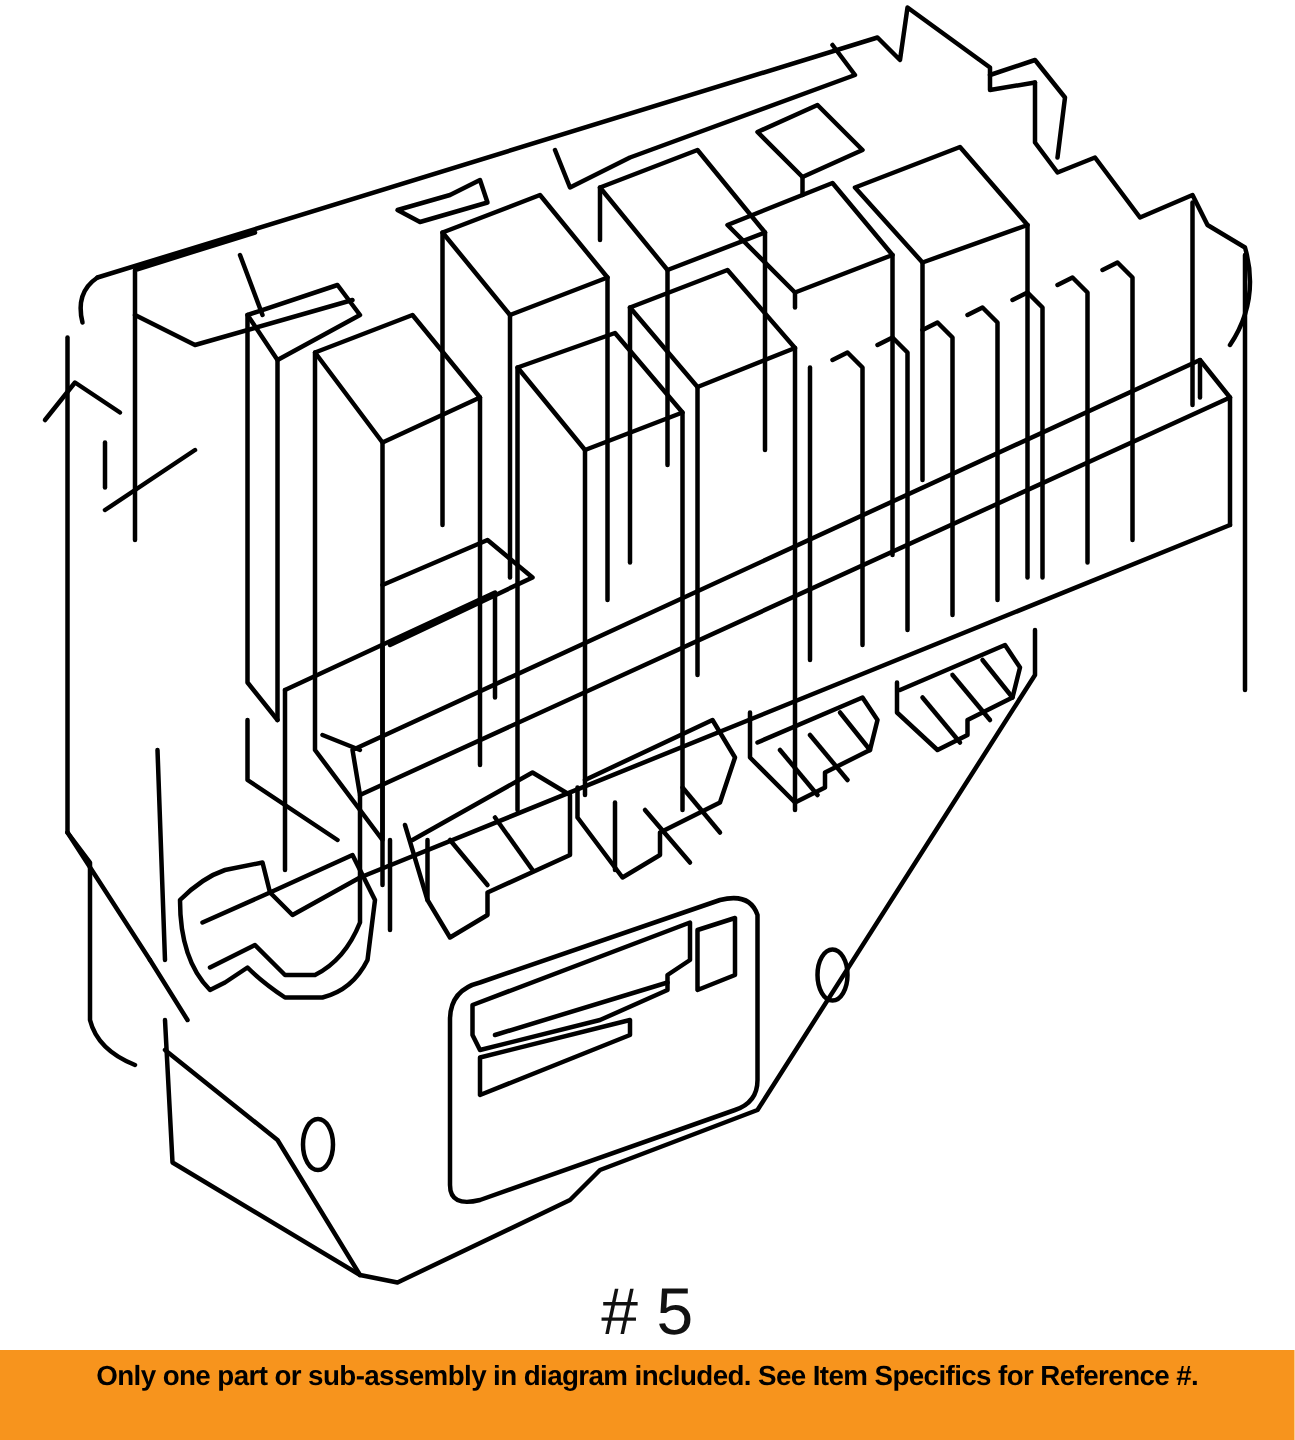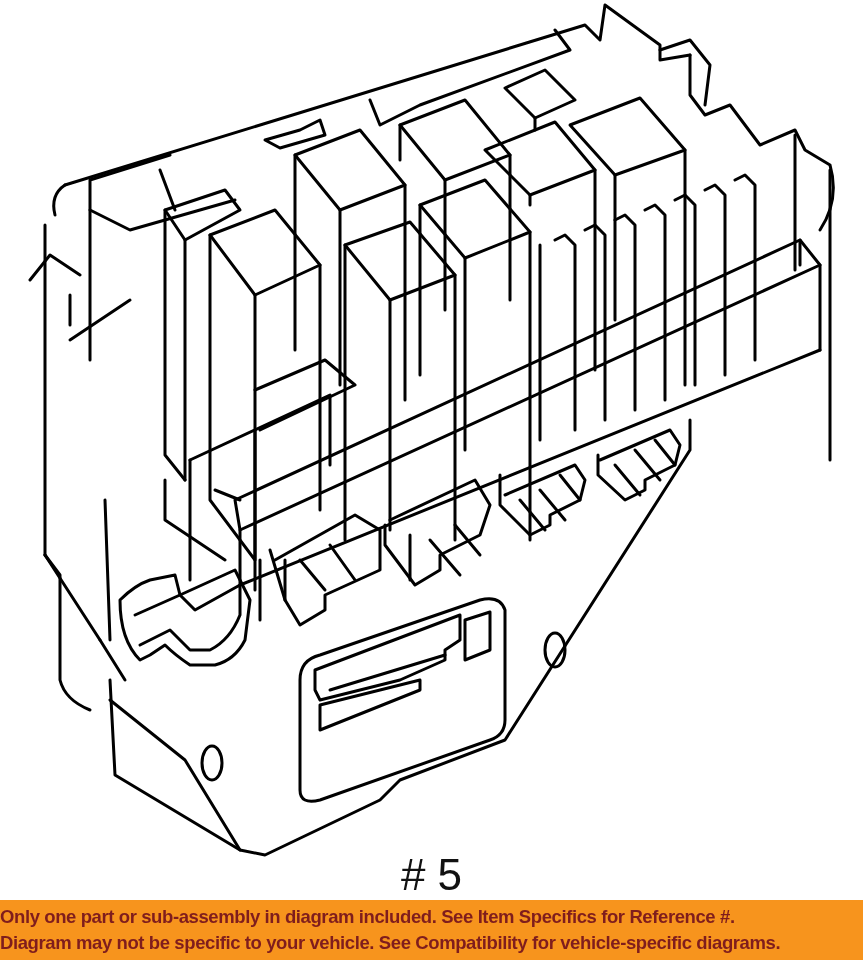--- a/index.html
+++ b/index.html
@@ -1,21 +1,21 @@
 <!DOCTYPE html>
 <html><head>
 <meta charset="utf-8">
 <style>
   html, body { margin: 0; padding: 0; background: #ffffff; }
   body { width: 863px; height: 960px; position: relative; overflow: hidden; font-family: "Liberation Sans", sans-serif; }
   .diagram { position: absolute; left: 0; top: 0; width: 863px; height: 900px; }
   .diagram svg { display: block; }
   .ref-label { position: absolute; left: 0; width: 863px; top: 850px; text-align: center; font-family: "Liberation Sans", sans-serif; font-size: 44px; color: #111; line-height: 50px; }
   .banner { position: absolute; left: 0; top: 900px; width: 863px; height: 60px; background: #f7941d; box-sizing: border-box; padding-top: 4px; }
-  .banner-line { text-align: left; font-family: "Liberation Sans", sans-serif; font-weight: bold; font-size: 18.5px; color: #7f1d1d; line-height: 26px; white-space: nowrap; letter-spacing: -0.4px; }
+  .banner-line { text-align: center; font-family: "Liberation Sans", sans-serif; font-weight: bold; font-size: 18.5px; color: #000000; line-height: 26px; white-space: nowrap; letter-spacing: -0.4px; }
 </style>
 </head>
 <body>
 
 <div class="diagram">
   <svg width="863" height="900" viewBox="0 0 863 900" fill="none" stroke="#000" stroke-width="3" stroke-linejoin="round" stroke-linecap="round">
 
     <path d="M65,185 L585,25 L600,40 L605,5 L660,45 L660,60 L690,55"></path>
     <path d="M55,215 Q50,195 65,185"></path>
     <path d="M45,225 L45,555"></path>
@@ -135,14 +135,13 @@
 
     <ellipse cx="212" cy="763" rx="10" ry="17"></ellipse>
     <ellipse cx="555" cy="650" rx="10" ry="17"></ellipse>
   </svg>
 </div>
 
 <div class="ref-label"># 5</div>
 
 <div class="banner">
   <div class="banner-line">Only one part or sub-assembly in diagram included. See Item Specifics for Reference #.</div>
-  <div class="banner-line">Diagram may not be specific to your vehicle. See Compatibility for vehicle-specific diagrams.</div>
 </div>
 
 </body></html>

